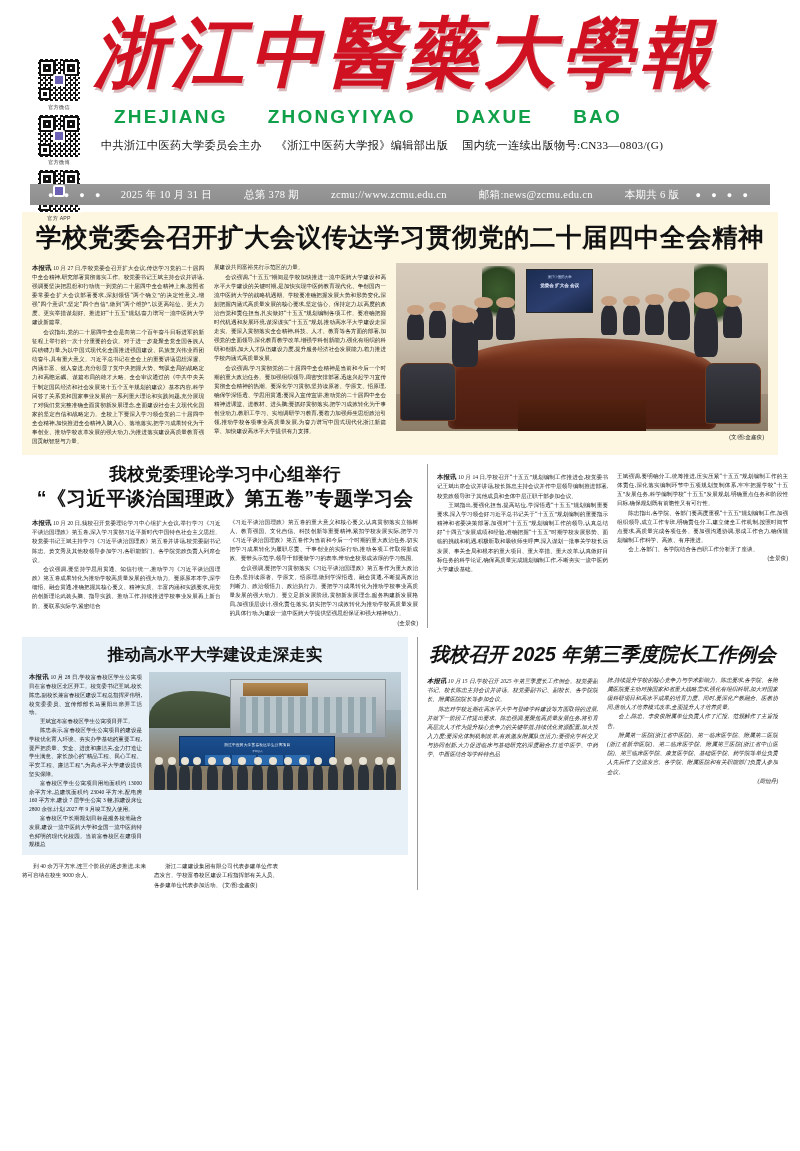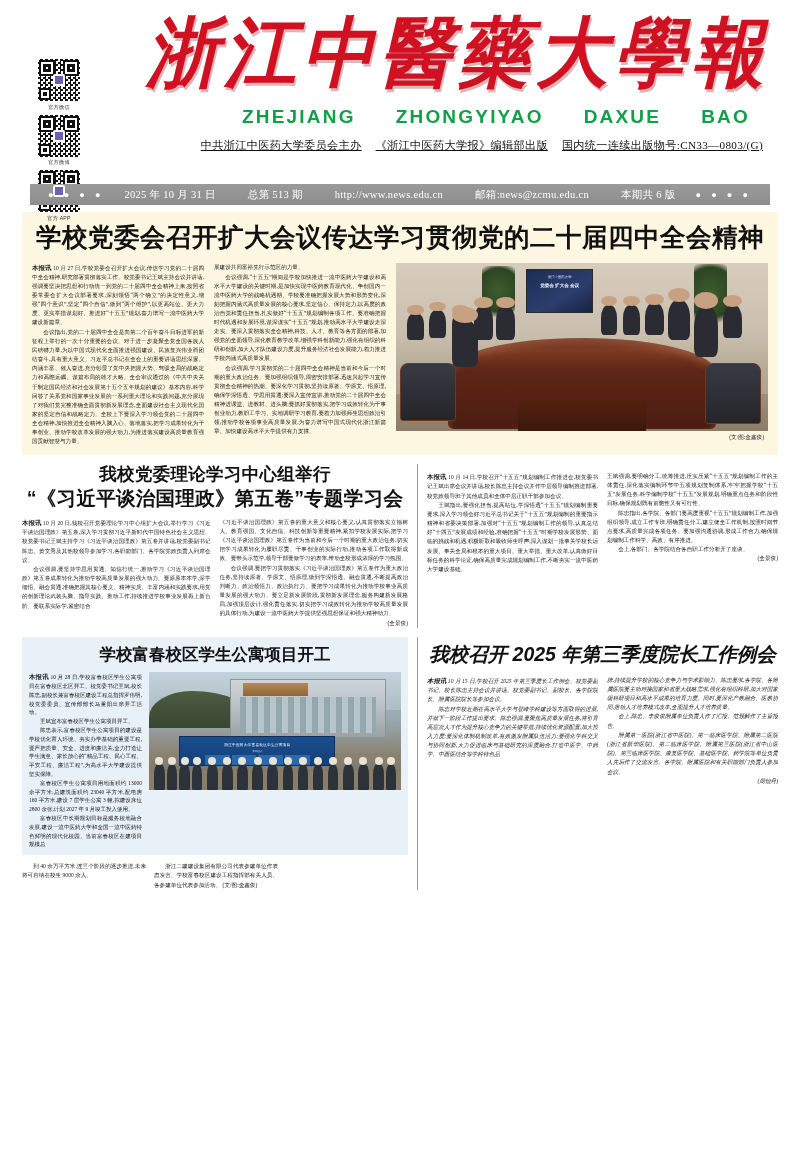--- a/index.html
+++ b/index.html
@@ -69,21 +69,21 @@
   .qr-label {
     font-size: 5.2px;
     color: #333;
     margin-top: 1.5px;
     font-family: "Liberation Sans", sans-serif;
     letter-spacing: .2px;
   }
 
   .title-col {
     flex: 1;
-    text-align: right;
+    text-align: left;
     padding-left: 6px;
   }
   .paper-title {
     font-family: "Liberation Serif", serif;
     font-size: 72px;
     font-weight: bold;
     color: #cf1122;
     letter-spacing: 6px;
     line-height: 1.18;
     font-style: italic;
@@ -102,21 +102,21 @@
     white-space: nowrap;
   }
   .paper-pinyin span { margin: 0 20px; }
   .paper-sponsor {
     font-size: 11.2px;
     color: #111;
     margin-top: 10px;
     letter-spacing: .3px;
     white-space: nowrap;
   }
-  .paper-sponsor span { margin: 0 7px; text-decoration: underline; }
+  .paper-sponsor span { margin: 0 7px; }
 
   
   .datebar {
     margin: 6px 30px 0 30px;
     height: 21px;
     background: linear-gradient(#9a9a9a,#8d8d8d);
     display: flex;
     align-items: center;
     justify-content: center;
     color: #ffffff;
@@ -223,21 +223,21 @@
     text-align: right;
     font-size: 5.6px;
     color: #222;
     margin-top: 3px;
     padding-right: 4px;
   }
 
   
   .mid {
     display: flex;
-    margin: 9px 22px 0 22px;
+    margin: 9px 22px 0 32px;
     gap: 0;
   }
   .mid-left { width: 396px; padding-right: 9px; border-right: 1px solid #9b9b9b; }
   .mid-right { width: 360px; padding-left: 9px; }
 
   .hl2 {
     text-align: center;
     font-family: "Liberation Sans", sans-serif;
     font-weight: bold;
     color: #111;
@@ -383,22 +383,22 @@
       </div>
       <div class="paper-sponsor">
         <span>中共浙江中医药大学委员会主办</span><span>《浙江中医药大学报》编辑部出版</span><span>国内统一连续出版物号:CN33—0803/(G)</span>
       </div>
     </div>
   </div>
 
   <div class="datebar">
     <span class="dots left">● ● ● ●</span>
     <span class="item">2025 年 10 月 31 日</span>
-    <span class="item">总第 513 期</span>
-    <span class="item url">http://www.news.edu.cn</span>
+    <span class="item">总第 378 期</span>
+    <span class="item url">zcmu://www.zcmu.edu.cn</span>
     <span class="item">邮箱:news@zcmu.edu.cn</span>
     <span class="item">本期共 6 版</span>
     <span class="dots right">● ● ● ●</span>
   </div>
 
   <div class="lead">
     <div class="lead-headline">学校党委会召开扩大会议传达学习贯彻党的二十届四中全会精神</div>
     <div class="lead-body">
 
       <div class="lead-col">
@@ -500,21 +500,21 @@
           <p class="sig">(全景俊)</p>
         </div>
       </div>
     </div>
   </div>
 
   <div class="bottom">
 
     <div class="bot-left">
       <div class="fuchun-box">
-        <div class="fuchun-head">学校富春校区学生公寓项目开工</div>
+        <div class="fuchun-head">推动高水平大学建设走深走实</div>
         <div class="fuchun-body">
           <div class="fuchun-text">
             <p class="lede"><b>本报讯</b> 10 月 28 日,学校富春校区学生公寓项目在富春校区北区开工。校党委书记王斌,校长陈忠,副校长兼富春校区建设工程总指挥罗伟明,校党委委员、宣传部部长马重阳出席开工活动。</p>
             <p>王斌宣布富春校区学生公寓项目开工。</p>
             <p>陈忠表示,富春校区学生公寓项目的建设是学校优化育人环境、夯实办学基础的重要工程,要严把质量、安全、进度和廉洁关,全力打造让学生满意、家长放心的“精品工程、民心工程、平安工程、廉洁工程”,为高水平大学建设提供坚实保障。</p>
             <p>富春校区学生公寓项目用地面积约 13000 余平方米,总建筑面积约 23040 平方米,配电房 160 平方米,建设 7 层学生公寓 3 幢,拟建设床位 2800 余张,计划 2027 年 9 月竣工投入使用。</p>
             <p>富春校区中长期规划目标是服务校地融合发展,建设一流中医药大学和全国一流中医药特色鲜明的现代化校园。当前富春校区在建项目规模总</p>
           </div>
           <div class="fuchun-photo-wrap">
             <div class="photo-ground">

